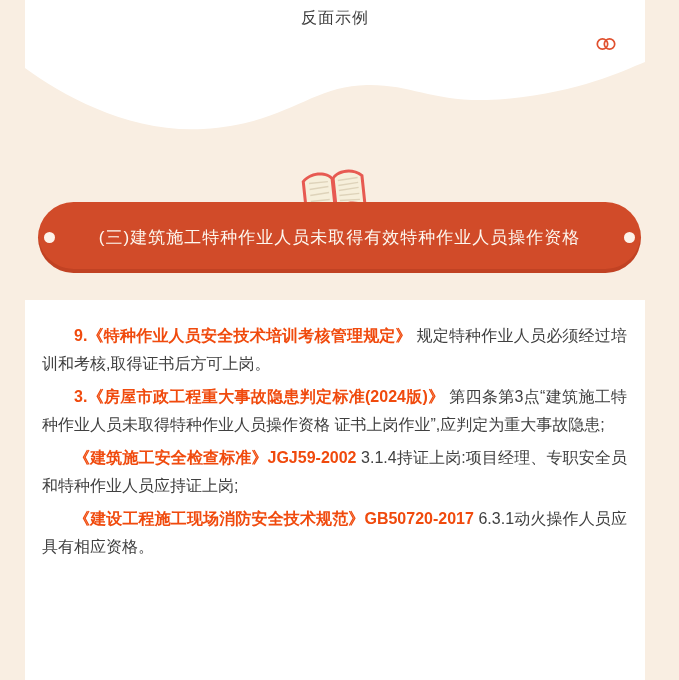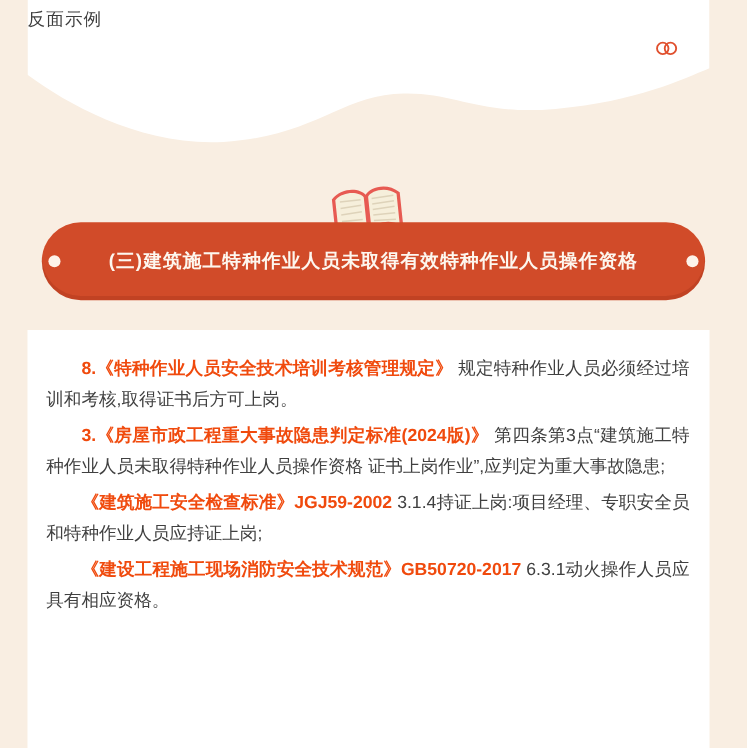--- a/index.html
+++ b/index.html
@@ -19,20 +19,21 @@
   .top-card {
     position: absolute;
     left: 25px; top: 0;
     width: 620px; height: 140px;
   }
   .top-card svg.wave { display: block; }
   .top-label {
     position: absolute;
     left: 0; top: 8px;
     width: 100%;
+    text-align: center;
     font-size: 16px;
     color: #3d3d3d;
     letter-spacing: 1px;
   }
   .link-icon {
     position: absolute;
     left: 570px; top: 36px;
   }
 
   
@@ -51,21 +52,21 @@
     box-shadow: inset 0 -4px 0 rgba(120, 30, 10, 0.18);
     z-index: 2;
     display: flex;
     align-items: center;
     justify-content: center;
   }
   .banner-title {
     text-align: center;
     color: #fdf7ef;
     font-size: 17px;
-    font-weight: bold;
+    font-weight: normal;
     line-height: 28px;
     letter-spacing: 1px;
     padding: 0 34px;
   }
   .dot {
     position: absolute;
     top: 50%;
     width: 11px; height: 11px;
     margin-top: -5.5px;
     background: #fdf3ea;
@@ -132,21 +133,21 @@
   <div class="banner">
     <span class="dot dot-l"></span>
     <span class="dot dot-r"></span>
     <div class="banner-title">
       <span>(三)建筑施工特种作业人员未取得有效特种作业人员操作资格</span><br>
     </div>
   </div>
 
   <div class="content-card">
     <div id="paragraph-list">
-  <p><span class="lead">8.《特种作业人员安全技术培训考核管理规定》</span><span class="rest"> 规定特种作业人员必须经过培训和考核,取得证书后方可上岗。</span></p>
+  <p><span class="lead">9.《特种作业人员安全技术培训考核管理规定》</span><span class="rest"> 规定特种作业人员必须经过培训和考核,取得证书后方可上岗。</span></p>
 
 
   <p><span class="lead">3.《房屋市政工程重大事故隐患判定标准(2024版)》</span><span class="rest"> 第四条第3点“建筑施工特种作业人员未取得特种作业人员操作资格 证书上岗作业”,应判定为重大事故隐患;</span></p>
 
 
   <p><span class="lead">《建筑施工安全检查标准》JGJ59-2002</span><span class="rest"> 3.1.4持证上岗:项目经理、专职安全员和特种作业人员应持证上岗;</span></p>
 
   <p><span class="lead">《建设工程施工现场消防安全技术规范》GB50720-2017</span><span class="rest"> 6.3.1动火操作人员应具有相应资格。</span></p>
 </div>
   </div>

